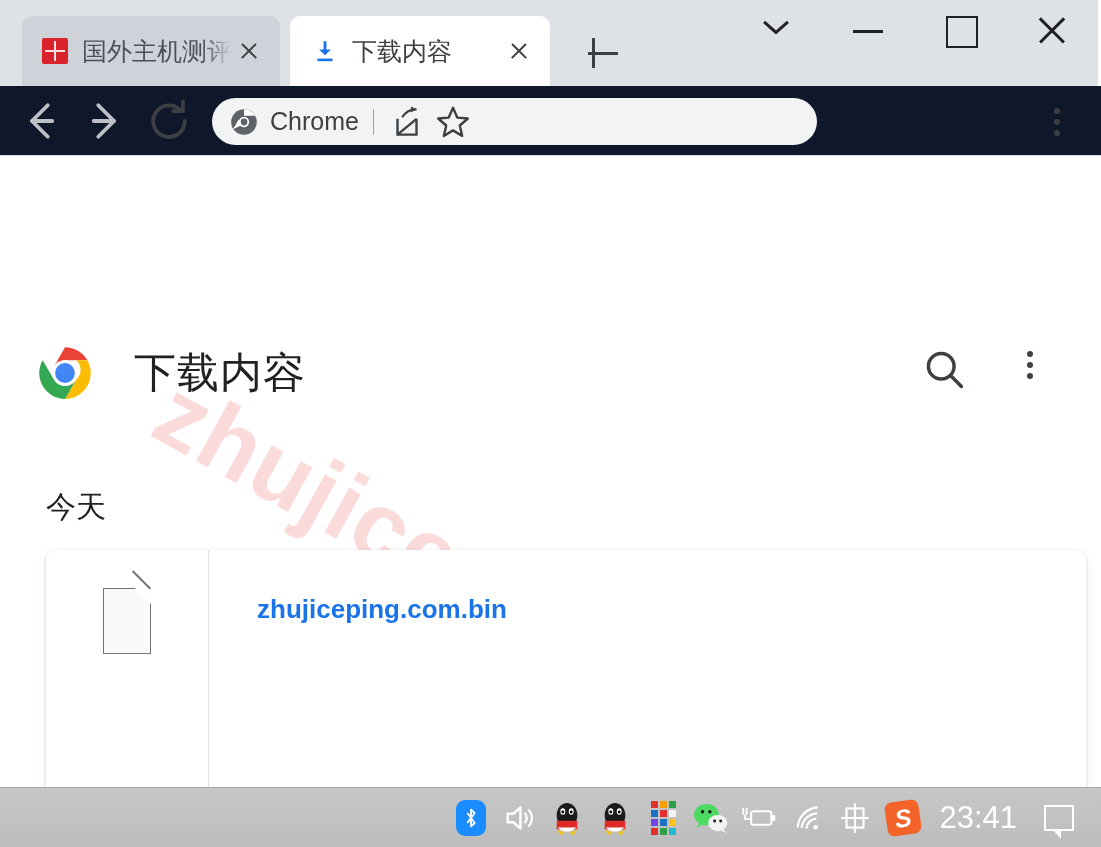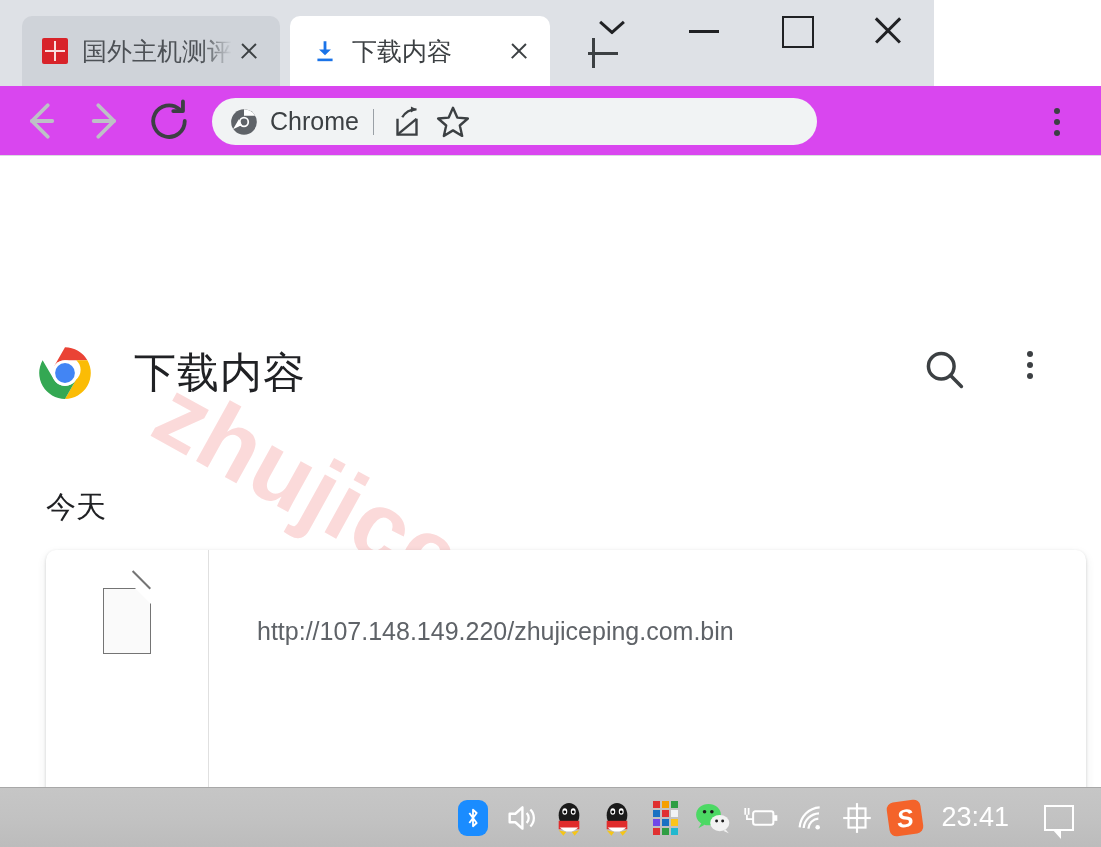--- a/index.html
+++ b/index.html
@@ -6,21 +6,21 @@
   html, body {
     width: 1101px; height: 847px;
     overflow: hidden;
     font-family: "Liberation Sans", "DejaVu Sans", sans-serif;
     background: #ffffff;
   }
   #app { position: relative; width: 1101px; height: 847px; }
 
   
   .tabstrip {
-    position: absolute; left: 0; top: 0; width: 934px; height: 86px;
+    position: absolute; left: 0; top: 0; width: 1098px; height: 86px;
     background: #dee1e6;
   }
   .tab {
     position: absolute; top: 16px; height: 70px;
     display: flex; align-items: center;
     border-radius: 10px 10px 0 0;
   }
   .tab-inactive {
     left: 22px; width: 258px;
     background: #cfd3d9;
@@ -93,21 +93,21 @@
   .max::before { content: ""; position: absolute; left: 32px; top: 16px; width: 28px; height: 28px; border: 2.6px solid #202124; }
   .cls::before, .cls::after {
     content: ""; position: absolute; left: 29px; top: 29px; width: 34px; height: 2.6px; background: #202124;
   }
   .cls::before { transform: rotate(45deg); }
   .cls::after  { transform: rotate(-45deg); }
 
   
   .toolbar {
     position: absolute; left: 0; top: 86px; width: 1101px; height: 70px;
-    background: #d946ef;
+    background: #0f172a;
     border-bottom: 1px solid #dadce0;
   }
   .navbtn { position: absolute; top: 8px; width: 54px; height: 54px; cursor: pointer; }
   .omnibox {
     position: absolute; left: 212px; top: 12px; width: 605px; height: 47px;
     background: #f1f3f4; border-radius: 24px;
     display: flex; align-items: center;
   }
   .omni-chrome-icon { width: 28px; height: 28px; margin-left: 18px; flex: 0 0 auto; }
   .omni-brand { margin-left: 12px; font-size: 25px; color: #3c4043; white-space: nowrap; }
@@ -193,21 +193,21 @@
     border-top: 1px solid #a8a8a8;
     display: flex; align-items: center; justify-content: flex-end;
     padding-right: 18px; gap: 0px;
   }
   .tray-item {
     width: 48px; height: 48px; position: relative;
     display: flex; align-items: center; justify-content: center;
     cursor: pointer; flex: 0 0 auto;
   }
   .tray-clock {
-    color: #ffffff; font-size: 27px; margin: 0 26px 0 12px; cursor: pointer;
+    color: #ffffff; font-size: 31px; margin: 0 18px 0 12px; cursor: pointer;
     white-space: nowrap;
   }
   .bt-chip {
     width: 30px; height: 36px; background: #1a8cff; border-radius: 9px;
     display: flex; align-items: center; justify-content: center;
   }
   .qq { font-size: 0; }
   .grid-icon { display: grid; grid-template-columns: repeat(3, 7px); grid-template-rows: repeat(4, 7px); gap: 2px; }
   .grid-icon span { display: block; width: 7px; height: 7px; }
   .sogou {
@@ -354,21 +354,21 @@
     <div class="dl-card">
       <div class="dl-icon-col">
         <div class="file-icon">
           <div class="body"></div>
           <div class="fold"></div>
           <div class="foldline"></div>
         </div>
       </div>
 
       <div class="dl-body">
-        <div class="dl-url">http://107.148.149.220/zhujiceping.com.bin</div>
+        <div class="dl-filename">zhujiceping.com.bin</div>
 
         
 
         
       </div>
     </div>
   </div>
 
   <div class="taskbar">
 

